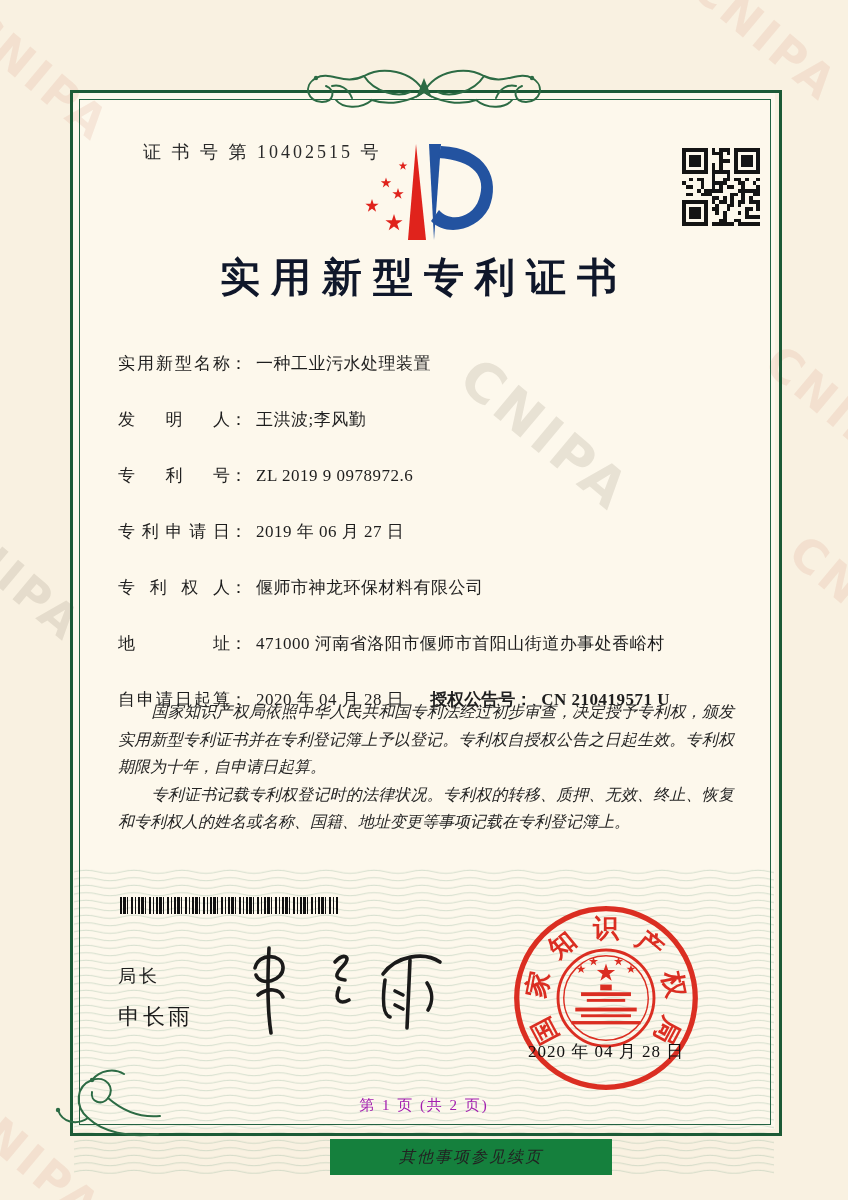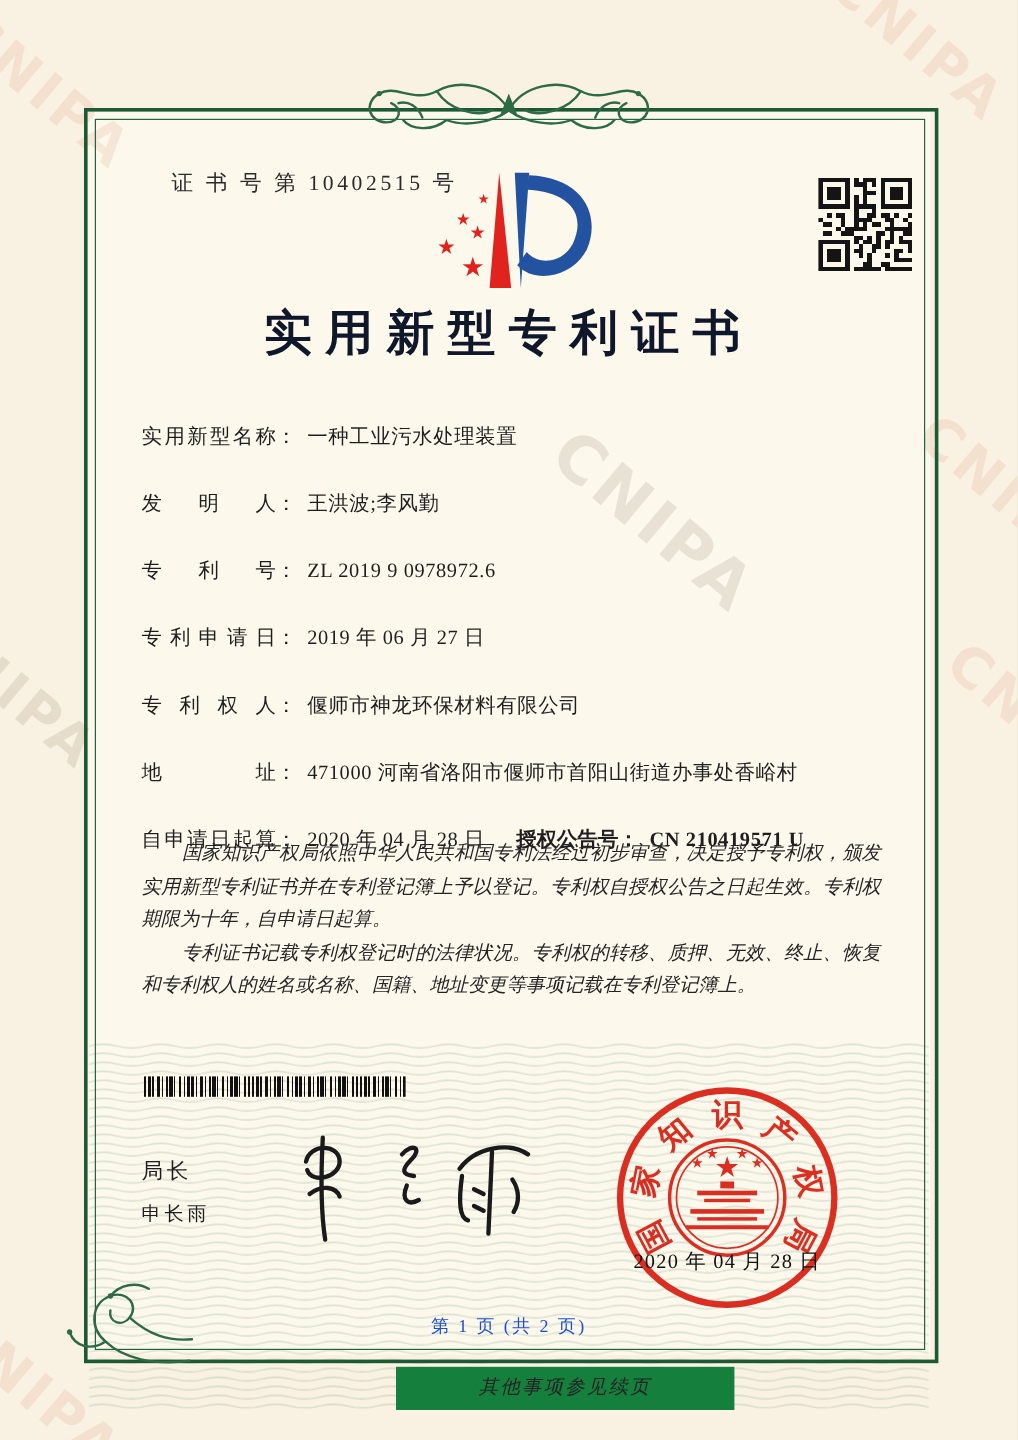--- a/index.html
+++ b/index.html
@@ -53,31 +53,31 @@
 
   .barcode{position:absolute;left:120px;top:897px;width:218px;height:17px;
     background:repeating-linear-gradient(90deg,
       #101010 0 2px,transparent 2px 3px,
       #101010 3px 6px,transparent 6px 7px,
       #101010 7px 8px,transparent 8px 11px,
       #101010 11px 13px,transparent 13px 15px,
       #101010 15px 16px,transparent 16px 18px);}
 
   .signer-title{position:absolute;left:118px;top:964px;font-size:18px;letter-spacing:3px;}
-  .signer-name{position:absolute;left:118px;top:1002px;font-size:16px;letter-spacing:3px;}
+  .signer-name{position:absolute;left:118px;top:1002px;font-size:22px;letter-spacing:3px;}
   .signature{position:absolute;left:238px;top:938px;width:220px;height:104px;}
 
   .seal{position:absolute;left:510px;top:902px;width:192px;height:192px;opacity:.95;}
   .seal-ring-char{font-family:"Liberation Serif","DejaVu Serif",serif;font-size:27px;
                   font-weight:700;fill:#da2418;text-anchor:middle;dominant-baseline:central;}
   .seal-date{position:absolute;left:510px;top:1040px;width:192px;text-align:center;
              font-size:17px;letter-spacing:1px;color:#111;}
 
   .page-info{position:absolute;left:0;right:0;top:1096px;text-align:center;font-size:15px;
-             letter-spacing:2px;color:#1d4ed8;}
+             letter-spacing:2px;color:#a21caf;}
   .cont-note{position:absolute;left:330px;top:1139px;width:282px;height:36px;background:#15803d;
              text-align:center;line-height:36px;font-size:16px;font-style:italic;color:#222;
              letter-spacing:2px;}
 
   .orn-top{position:absolute;left:260px;top:58px;width:328px;height:64px;}
   .orn-corner{position:absolute;left:48px;top:1062px;width:160px;height:84px;}
 </style>
 </head>
 <body>
 

